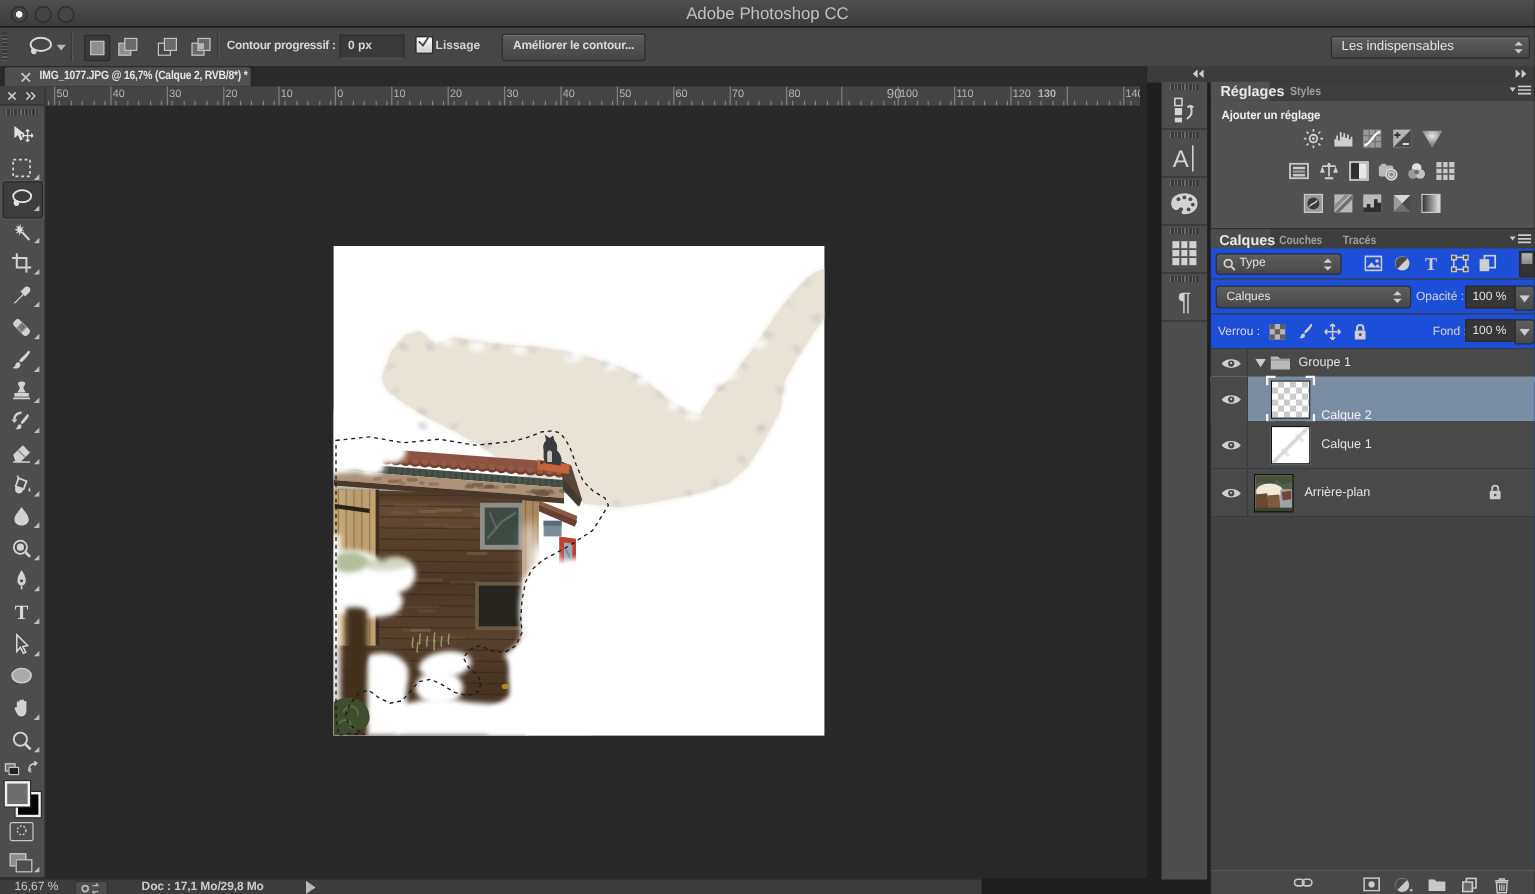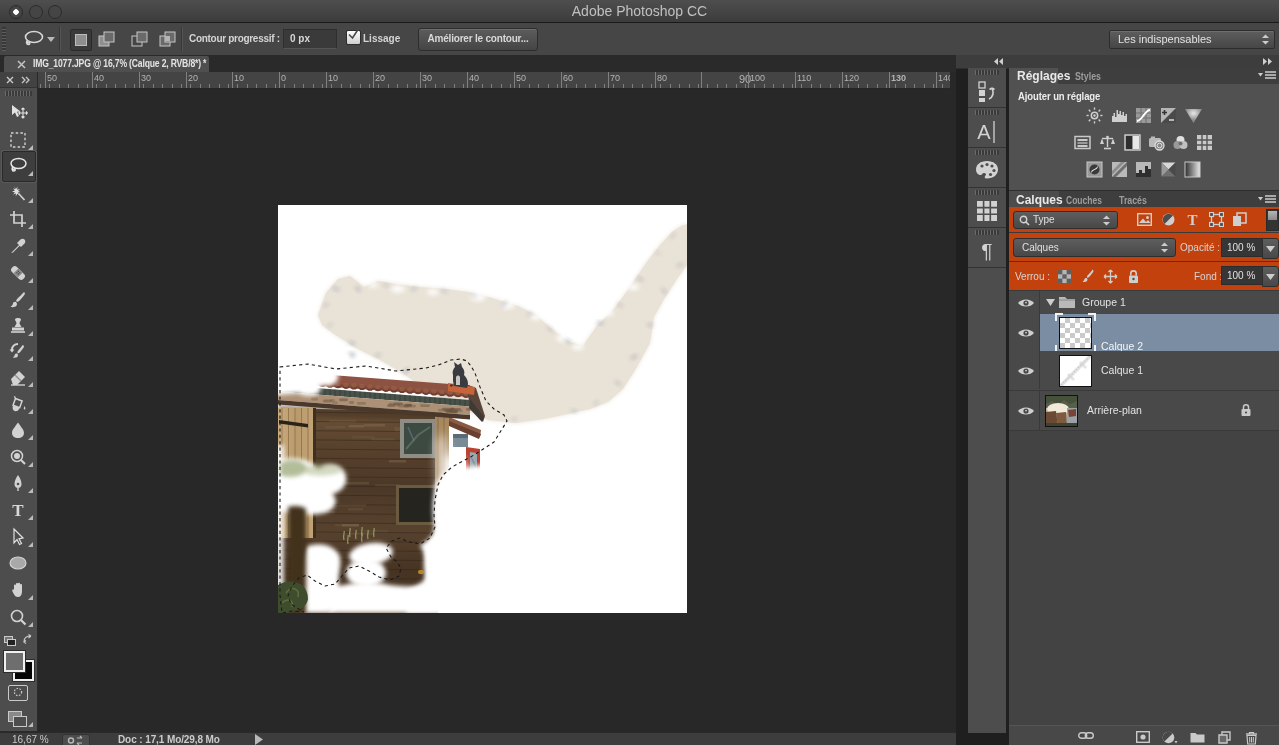--- a/index.html
+++ b/index.html
@@ -211,26 +211,26 @@
 <div class="abs" style="left:620px;top:1px;font-size:9px;color:#b3b3b3;">80</div>
 <div class="abs" style="left:664px;top:0;width:1px;height:16px;background:#808080;"></div>
 <div class="abs" style="left:702px;top:1px;font-size:11px;color:#b3b3b3;text-align:right;">90</div>
 <div class="abs" style="left:711px;top:0;width:1px;height:16px;background:#808080;"></div>
 <div class="abs" style="left:713px;top:1px;font-size:9px;color:#b3b3b3;">100</div>
 <div class="abs" style="left:758px;top:0;width:1px;height:16px;background:#808080;"></div>
 <div class="abs" style="left:760px;top:1px;font-size:9px;color:#b3b3b3;">110</div>
 <div class="abs" style="left:805px;top:0;width:1px;height:16px;background:#808080;"></div>
 <div class="abs" style="left:807px;top:1px;font-size:9px;color:#b3b3b3;">120</div>
 <div class="abs" style="left:852px;top:0;width:1px;height:16px;background:#808080;"></div>
-<div class="abs" style="left:854px;top:1px;font-size:9px;color:#b3b3b3;font-weight:bold;">130</div>
+<div class="abs" style="left:828px;top:1px;font-size:9px;color:#b3b3b3;font-weight:bold;">130</div>
 <div class="abs" style="left:899px;top:0;width:1px;height:16px;background:#808080;"></div>
 <div class="abs" style="left:901px;top:1px;font-size:9px;color:#b3b3b3;">140</div>
   </div>
 
-<div class="abs" style="left:0;top:732px;width:956px;height:13px;background:#3d3d3d;border-top:1px solid #2a2a2a;">
+<div class="abs" style="left:0;top:732px;width:818px;height:13px;background:#3d3d3d;border-top:1px solid #2a2a2a;">
   <div class="abs" style="left:12px;top:0px;font-size:10px;color:#c8c8c8;line-height:13px;">16,67 %</div>
   <div class="abs" style="left:62px;top:1px;width:26px;height:11px;background:#4d4d4d;border:1px solid #333;border-radius:2px;">
     <svg width="26" height="11" viewBox="0 0 26 11">
         <circle cx="8" cy="5.5" r="2.5" fill="none" stroke="#b5b5b5" stroke-width="1.5"></circle>
         <path d="M14 3 L19 3 M14 8 L19 8 M19 3 L17 1 M14 8 L16 10" stroke="#b5b5b5" stroke-width="1.2" fill="none"></path>
       </svg>
   </div>
   <div class="abs" style="left:118px;top:0px;font-size:10px;letter-spacing:-0.1px;font-weight:bold;color:#cccccc;line-height:13px;white-space:nowrap;">Doc : 17,1 Mo/29,8 Mo</div>
   <svg class="abs" style="left:255px;top:1px;" width="8" height="11" viewBox="0 0 8 11">
       <path d="M0 0 L8 5.5 L0 11 Z" fill="#b9b9b9"></path>
@@ -973,21 +973,21 @@
           <div style="margin:2px 0 0 7px;" class="tabtxt">Calques</div>
         </div>
       <div class="abs" style="left:57px;top:4px;font-size:10px;font-weight:bold;color:#9d9d9d;transform:scaleX(0.85);transform-origin:0 50%;">Couches</div>
       <div class="abs" style="left:110px;top:4px;font-size:10px;font-weight:bold;color:#9d9d9d;transform:scaleX(0.88);transform-origin:0 50%;">Tracés</div>
       <svg class="abs" style="left:249px;top:4px;" width="18" height="10" viewBox="0 0 18 10">
           <path d="M0 2 L5 2 L2.5 5.5 Z" fill="#ccc"></path>
           <path d="M7 1 L18 1 M7 4 L18 4 M7 7 L18 7" stroke="#ccc" stroke-width="1.4"></path>
         </svg>
     </div>
 
-    <div class="abs" style="left:0;top:139px;width:270px;height:518px;background:#c2410c;">
+    <div class="abs" style="left:0;top:139px;width:270px;height:518px;background:#1d4ed8;">
 
       <div class="abs" style="left:4px;top:4px;width:103px;height:16px;background:linear-gradient(#5e5e5e,#484848);border:1px solid #2e2e2e;border-radius:3px;">
         <svg class="abs" style="left:5px;top:3px;" width="11" height="11" viewBox="0 0 11 11">
             <circle cx="4.5" cy="4.5" r="3.2" fill="none" stroke="#d5d5d5" stroke-width="1.4"></circle>
             <path d="M7 7 L10 10" stroke="#d5d5d5" stroke-width="1.6"></path>
           </svg>
         <div class="abs" style="left:19px;top:2px;font-size:10px;color:#e0e0e0;">Type</div>
         <svg class="abs" style="left:88px;top:3px;" width="9" height="11" viewBox="0 0 9 11">
             <path d="M1 4 L4.5 0.5 L8 4 Z" fill="#ccc"></path>
             <path d="M1 7 L4.5 10.5 L8 7 Z" fill="#ccc"></path>

